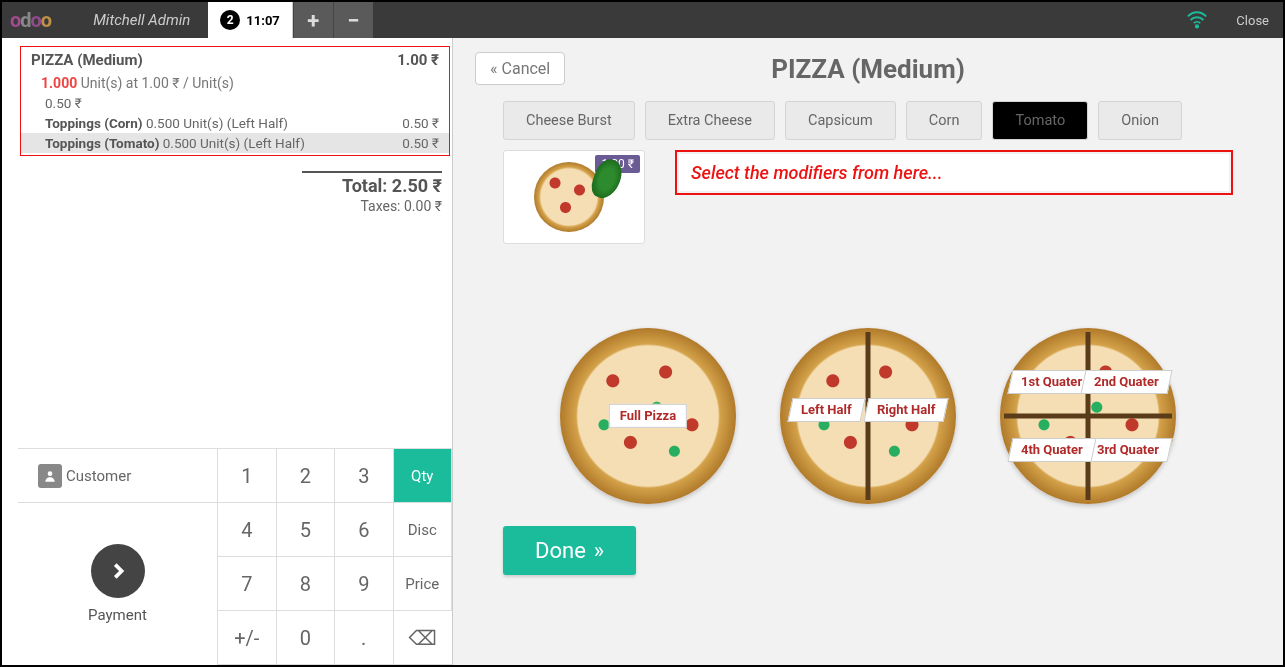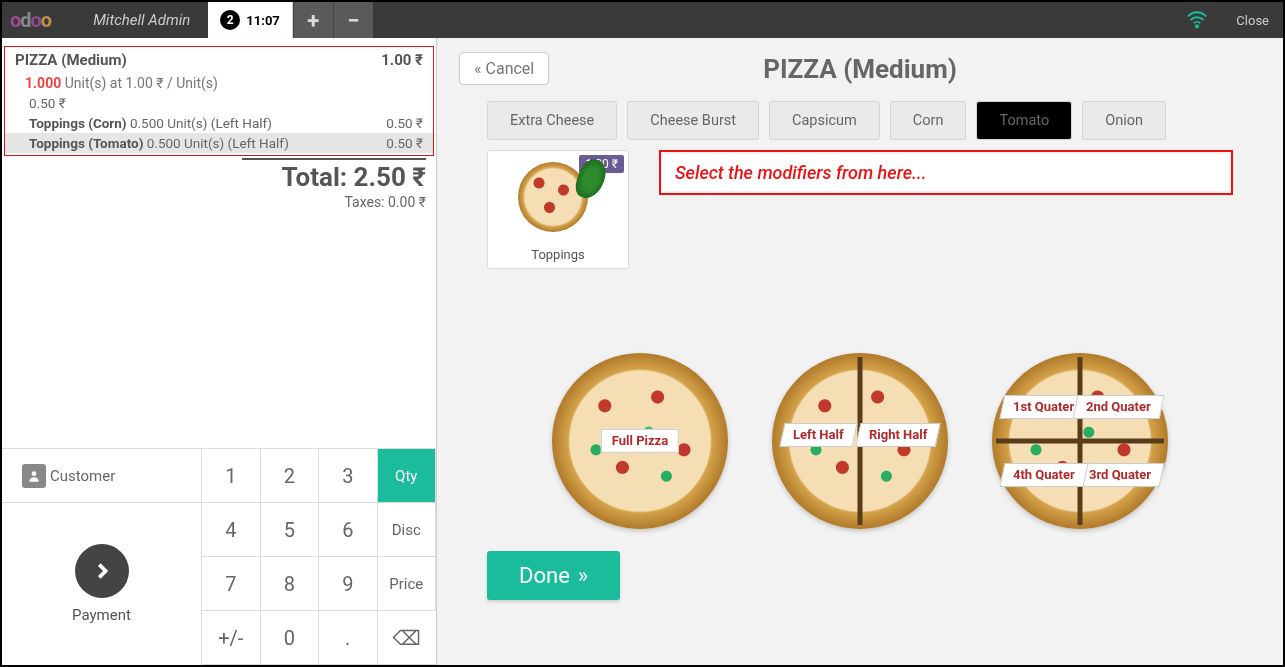--- a/index.html
+++ b/index.html
@@ -16,38 +16,38 @@
 .admin { margin-left: auto; padding: 0 18px; display: flex; align-items: center; font-style: italic; color: #ccc; font-size: 15px; }
 .sessiontab { background: #fff; color: #000; display: flex; align-items: center; padding: 0 12px; gap: 6px; border-right: 1px solid #ccc; }
 .sessiontab .num { background: #000; color: #fff; width: 20px; height: 20px; border-radius: 50%; display: flex; align-items: center; justify-content: center; font-size: 12px; font-weight: bold; }
 .sessiontab .time { font-weight: bold; font-size: 13px; }
 .iconbtn { width: 40px; display: flex; align-items: center; justify-content: center; background: #5a5a5a; color: #ddd; font-size: 22px; font-weight: bold; cursor: pointer; border-left: 1px solid #444; }
 .spacer { flex: 1; background: #3a3a3a; }
 .wifi { width: 50px; display: flex; align-items: center; justify-content: center; color: #1abc9c; }
 .closebtn { padding: 0 14px; display: flex; align-items: center; color: #ccc; font-size: 13px; cursor: pointer; }
 
 
-.main { display: flex; flex: 1; overflow: hidden; }
+.main { display: flex; flex: 1; overflow: hidden; padding-left: 16px; }
 
 
 .left { width: 435px; border-right: 1px solid #ccc; display: flex; flex-direction: column; background: #f0f0f0; }
 .order { flex: 1; background: #fff; padding: 8px 0 0 0; overflow: auto; position: relative; }
 .orderbox { border: 1px solid #e11; margin: 0 2px 0 2px; padding-bottom: 2px; position: relative; }
 .orderline { padding: 4px 10px 2px 10px; }
 .orderline.header { display: flex; justify-content: space-between; }
 .orderline.header .pname { font-weight: bold; font-size: 15px; color: #555; }
 .orderline.header .pprice { font-weight: bold; font-size: 15px; color: #555; }
 .orderline.sub { padding-left: 20px; color: #777; font-size: 14px; }
 .orderline.sub .b { font-weight: bold; color: #ef4444; }
 .mod { display: flex; justify-content: space-between; padding: 2px 10px 2px 24px; font-size: 13.5px; color: #666; }
 .mod .mn { }
 .mod .mn .b { font-weight: bold; color: #555; }
 .mod.sel { background: #e5e5e5; }
 .totals { text-align: right; padding: 2px 10px 4px 0; }
-.totals .tline { font-size: 26px; font-weight: bold; color: #555; border-top: 2px solid #555; display: inline-block; padding-top: 2px; padding-left: 40px; }
+.totals .tline { font-size: 18px; font-weight: bold; color: #555; border-top: 2px solid #555; display: inline-block; padding-top: 2px; padding-left: 40px; margin-top: 13px; }
 .totals .tax { font-size: 14px; color: #666; margin-top: 2px; }
 
 
 .kpwrap { background: #f4f4f4; border-top: 1px solid #ddd; box-shadow: 0 -2px 4px rgba(0,0,0,0.07) inset; }
 .kpcell { flex: 1; height: 54px; display: flex; align-items: center; justify-content: center; border-right: 1px solid #ddd; border-bottom: 1px solid #ddd; font-size: 20px; color: #666; background: #fff; cursor: pointer; }
 .kpcell.small { font-size: 15px; }
 .kpcell.qty { background: #1abc9c; color: #fff; font-size: 15px; }
 .kpcell:last-child { border-right: none; }
 .custcol { width: 200px; display: flex; flex-direction: column; border-right: 1px solid #ddd; }
 .custbtn { height: 54px; display: flex; align-items: center; gap: 4px; padding-left: 20px; background: #fff; border-bottom: 1px solid #ddd; cursor: pointer; color: #666; font-size: 15px; }
@@ -220,38 +220,37 @@
     <div class="right">
       <div class="rheader">
         <button class="cancelbtn">
           <span>«</span>
           <span>Cancel</span>
         </button>
         <div class="rtitle">PIZZA (Medium)</div>
       </div>
 
       <div class="tabsrow">
+        <div class="tab">Cheese Burst</div>
         <div class="tab">Extra Cheese</div>
-        <div class="tab">Cheese Burst</div>
         <div class="tab">Capsicum</div>
         <div class="tab">Corn</div>
         <div class="tab active">Tomato</div>
         <div class="tab">Onion</div>
       </div>
 
       <div class="prodrow">
         <div class="prodcard">
           <div class="badge">1.00 ₹</div>
           <div class="pimg">
             <div class="minipizza">
                 <div class="mp"></div>
                 <div class="leaf"></div>
               </div>
           </div>
-          <div class="plabel">Toppings</div>
         </div>
         <div class="callout">
           <div class="inner">Select the modifiers from here...</div>
         </div>
       </div>
 
       <div class="pizzarow">
 
         <div class="pizza-wrap">
           <div class="pizza"></div>

